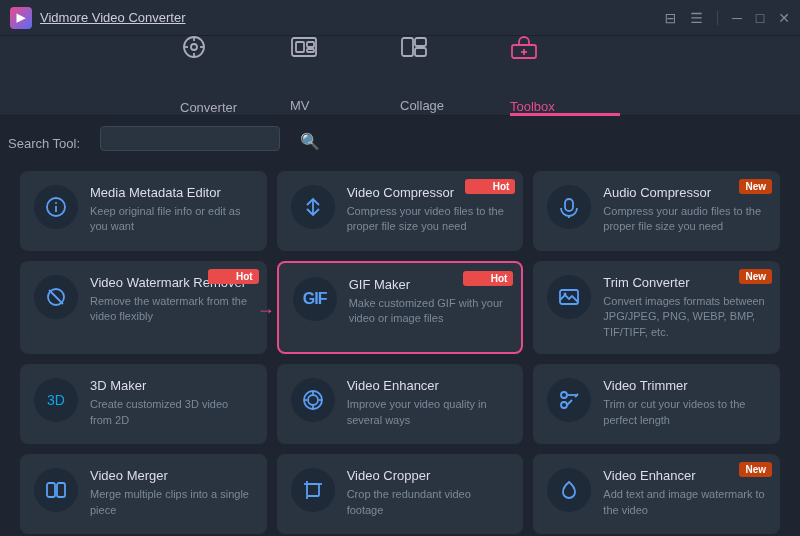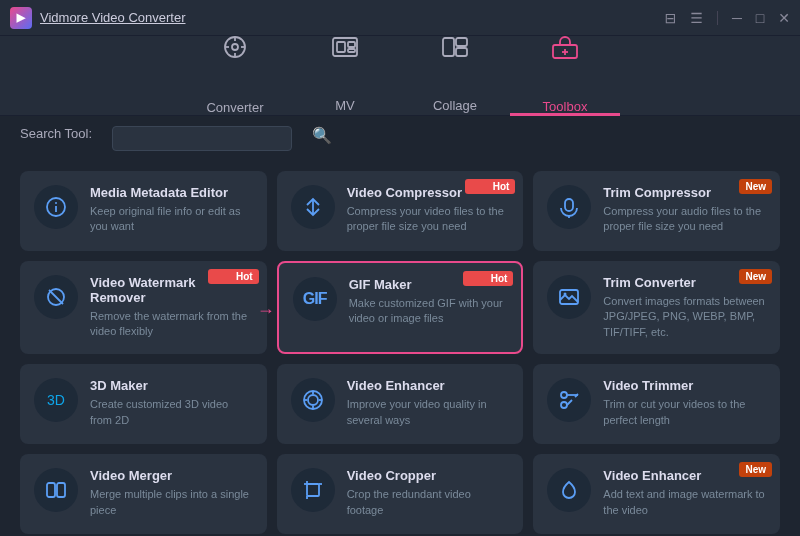--- a/index.html
+++ b/index.html
@@ -57,21 +57,20 @@
       height: 80px;
       display: flex;
       align-items: center;
       justify-content: center;
       gap: 0;
       border-bottom: 1px solid #1a2030;
     }
     .nav-item {
       display: flex;
       flex-direction: column;
-      align-items: center;
       justify-content: center;
       width: 110px;
       height: 80px;
       cursor: pointer;
       color: #aab;
       font-size: 13px;
       border-bottom: 3px solid transparent;
       transition: all 0.2s;
       gap: 28px;
     }
@@ -80,23 +79,23 @@
       border-bottom: 3px solid #e94a8c;
     }
     .nav-icon {
       font-size: 26px;
       margin-bottom: 4px;
     }
 
     
     .searchbar {
       background: #1e2530;
-      padding: 10px 20px;
-      display: flex;
-      align-items: flex-start;
+      padding: 10px 8px;
+      display: flex;
+      align-items: flex-end;
       gap: 20px;
     }
     .searchbar-label {
       color: #aab;
       font-size: 13px;
     }
     .searchbar-input {
       background: #2a3340;
       border: 1px solid #3a4555;
       border-radius: 4px;
@@ -157,21 +156,21 @@
     }
 
     .tool-icon-3d {
       font-size: 14px;
       font-weight: normal;
       color: #0ea5e9;
     }
 
     .tool-text h4 {
       font-size: 13px;
-      font-weight: 700;
+      font-weight: 400;
       color: #dde;
       margin-bottom: 4px;
     }
     .tool-text p {
       font-size: 11px;
       color: #7a8a9a;
       line-height: 1.4;
     }
 
     .badge {
@@ -307,21 +306,21 @@
     <div class="tool-card">
 
     <div class="tool-icon-wrap">
         <svg width="22" height="22" viewBox="0 0 22 22" fill="none" stroke="#5b9ef5" stroke-width="1.8">
           <rect x="7" y="3" width="8" height="12" rx="4"></rect>
           <path d="M3 12a8 8 0 0 0 16 0"></path>
           <line x1="11" y1="20" x2="11" y2="22"></line>
         </svg>
       </div>
     <div class="tool-text">
-      <h4>Trim Compressor</h4>
+      <h4>Audio Compressor</h4>
       <p>Compress your audio files to the proper file size you need</p>
     </div>
     <span class="badge badge-new">New</span>
   </div>
     <div class="tool-card">
 
     <div class="tool-icon-wrap">
         <svg width="22" height="22" viewBox="0 0 22 22" fill="none" stroke="#5b9ef5" stroke-width="1.8">
           <circle cx="11" cy="11" r="8"></circle>
           <line x1="4" y1="4" x2="18" y2="18"></line>

